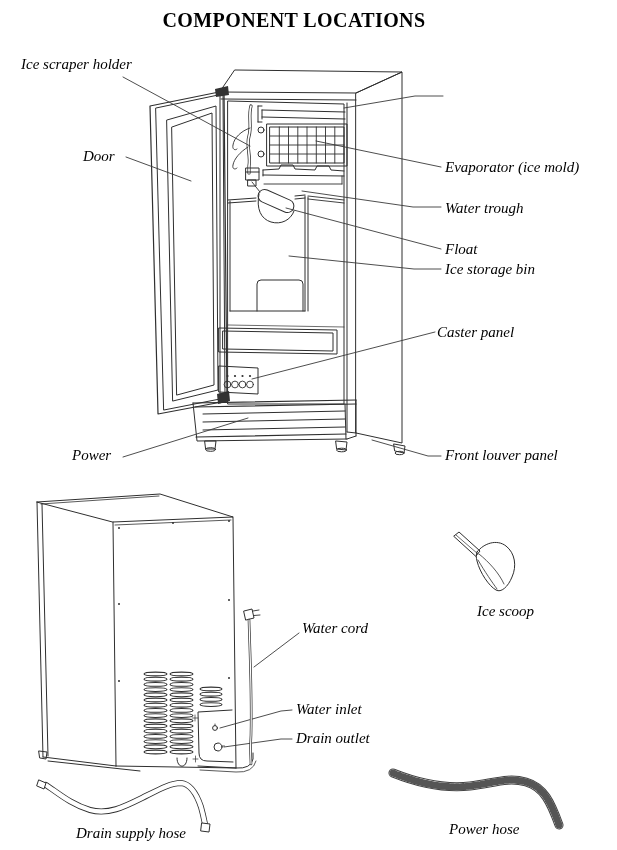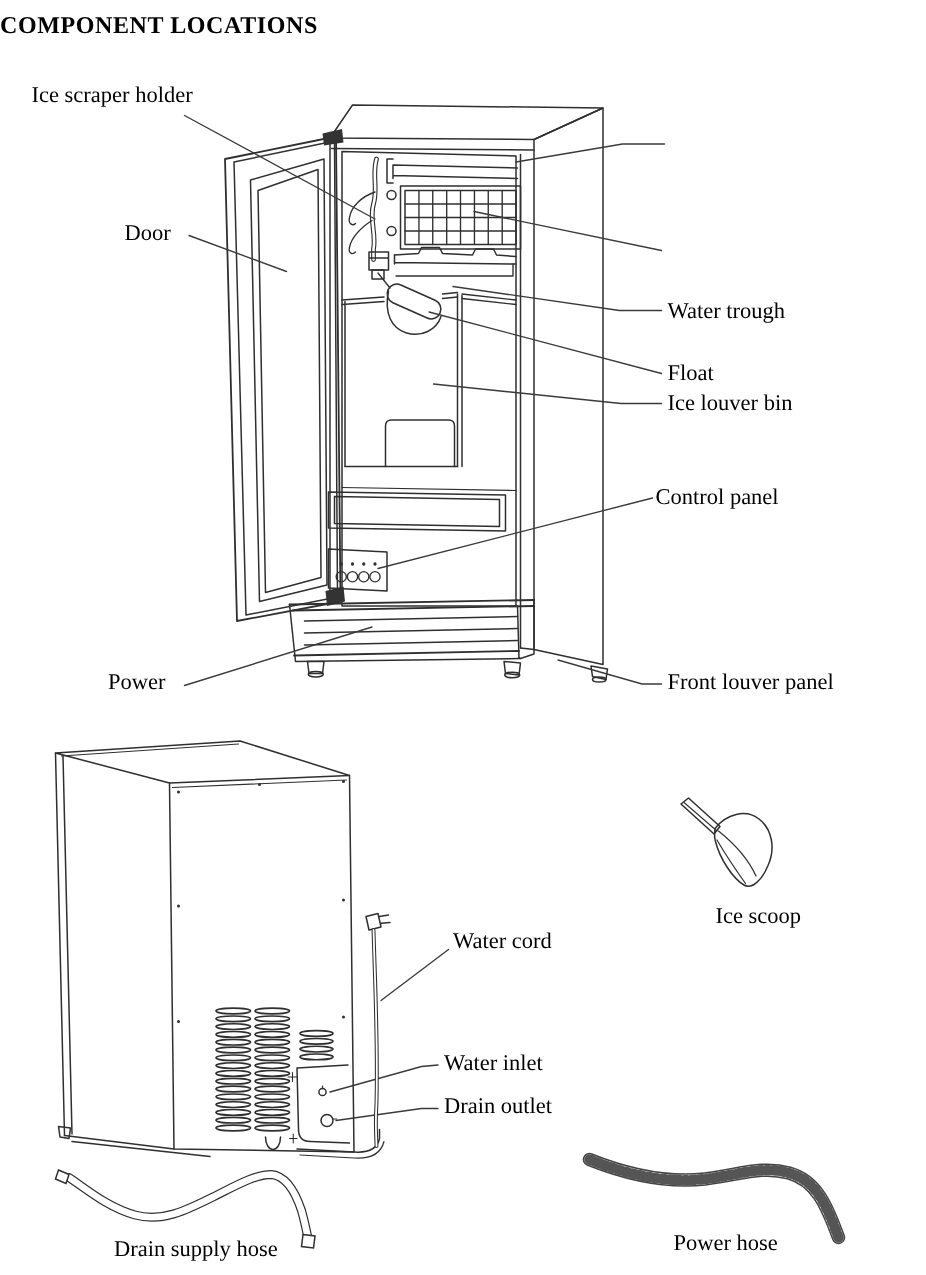--- a/index.html
+++ b/index.html
@@ -1,25 +1,25 @@
 <!DOCTYPE html>
 <html><head>
 <meta charset="utf-8">
 <style>
   html,body{margin:0;padding:0;background:#fff;}
   .page{
     position:relative;width:617px;height:850px;background:#ffffff;
     font-family:"Liberation Serif", serif;color:#000;overflow:hidden;
   }
   .title{
-    position:absolute;top:9px;left:0;width:588px;
-    font-size:16px;font-weight:bold;letter-spacing:0.4px;
+    position:absolute;top:9px;left:0;width:588px;text-align:center;
+    font-size:20px;font-weight:bold;letter-spacing:0.4px;
   }
   svg.art{position:absolute;left:0;top:0;}
-  .lbl{position:absolute;font-size:15px;line-height:1.1;white-space:nowrap;}
+  .lbl{position:absolute;font-size:15px;line-height:1.1;white-space:nowrap;font-style:italic;}
 </style>
 </head>
 <body>
 
 <div class="page">
 
   <div class="title">COMPONENT LOCATIONS</div>
 
   <svg class="art" width="617" height="850" viewBox="0 0 617 850">
 
@@ -230,24 +230,25 @@
 
     <g fill="none" stroke-linecap="round">
       <path d="M393,773 C418,783 443,789 470,786 C494,783 508,777 526,782 C544,787 551,803 559,825" stroke="#444" stroke-width="9"></path>
       <path d="M393,773 C418,783 443,789 470,786 C494,783 508,777 526,782 C544,787 551,803 559,825" stroke="#ffffff" stroke-width="7"></path>
       <path d="M393,773 C418,783 443,789 470,786 C494,783 508,777 526,782 C544,787 551,803 559,825" stroke="#555" stroke-width="7" stroke-dasharray="2.2,2.8"></path>
     </g>
   </svg>
 
   <div class="lbl" style="left:21px;top:56px">Ice scraper holder</div>
   <div class="lbl" style="left:83px;top:148px">Door</div>
+  <div class="lbl" style="left:445px;top:159px">Evaporator (ice mold)</div>
   <div class="lbl" style="left:445px;top:200px">Water trough</div>
   <div class="lbl" style="left:445px;top:241px">Float</div>
-  <div class="lbl" style="left:445px;top:261px">Ice louver bin</div>
-  <div class="lbl" style="left:437px;top:324px">Control panel</div>
+  <div class="lbl" style="left:445px;top:261px">Ice storage bin</div>
+  <div class="lbl" style="left:437px;top:324px">Caster panel</div>
   <div class="lbl" style="left:72px;top:447px">Power</div>
   <div class="lbl" style="left:445px;top:447px">Front louver panel</div>
   <div class="lbl" style="left:477px;top:603px">Ice scoop</div>
   <div class="lbl" style="left:302px;top:620px">Water cord</div>
   <div class="lbl" style="left:296px;top:701px">Water inlet</div>
   <div class="lbl" style="left:296px;top:730px">Drain outlet</div>
   <div class="lbl" style="left:76px;top:825px">Drain supply hose</div>
   <div class="lbl" style="left:449px;top:821px">Power hose</div>
 
 </div>

